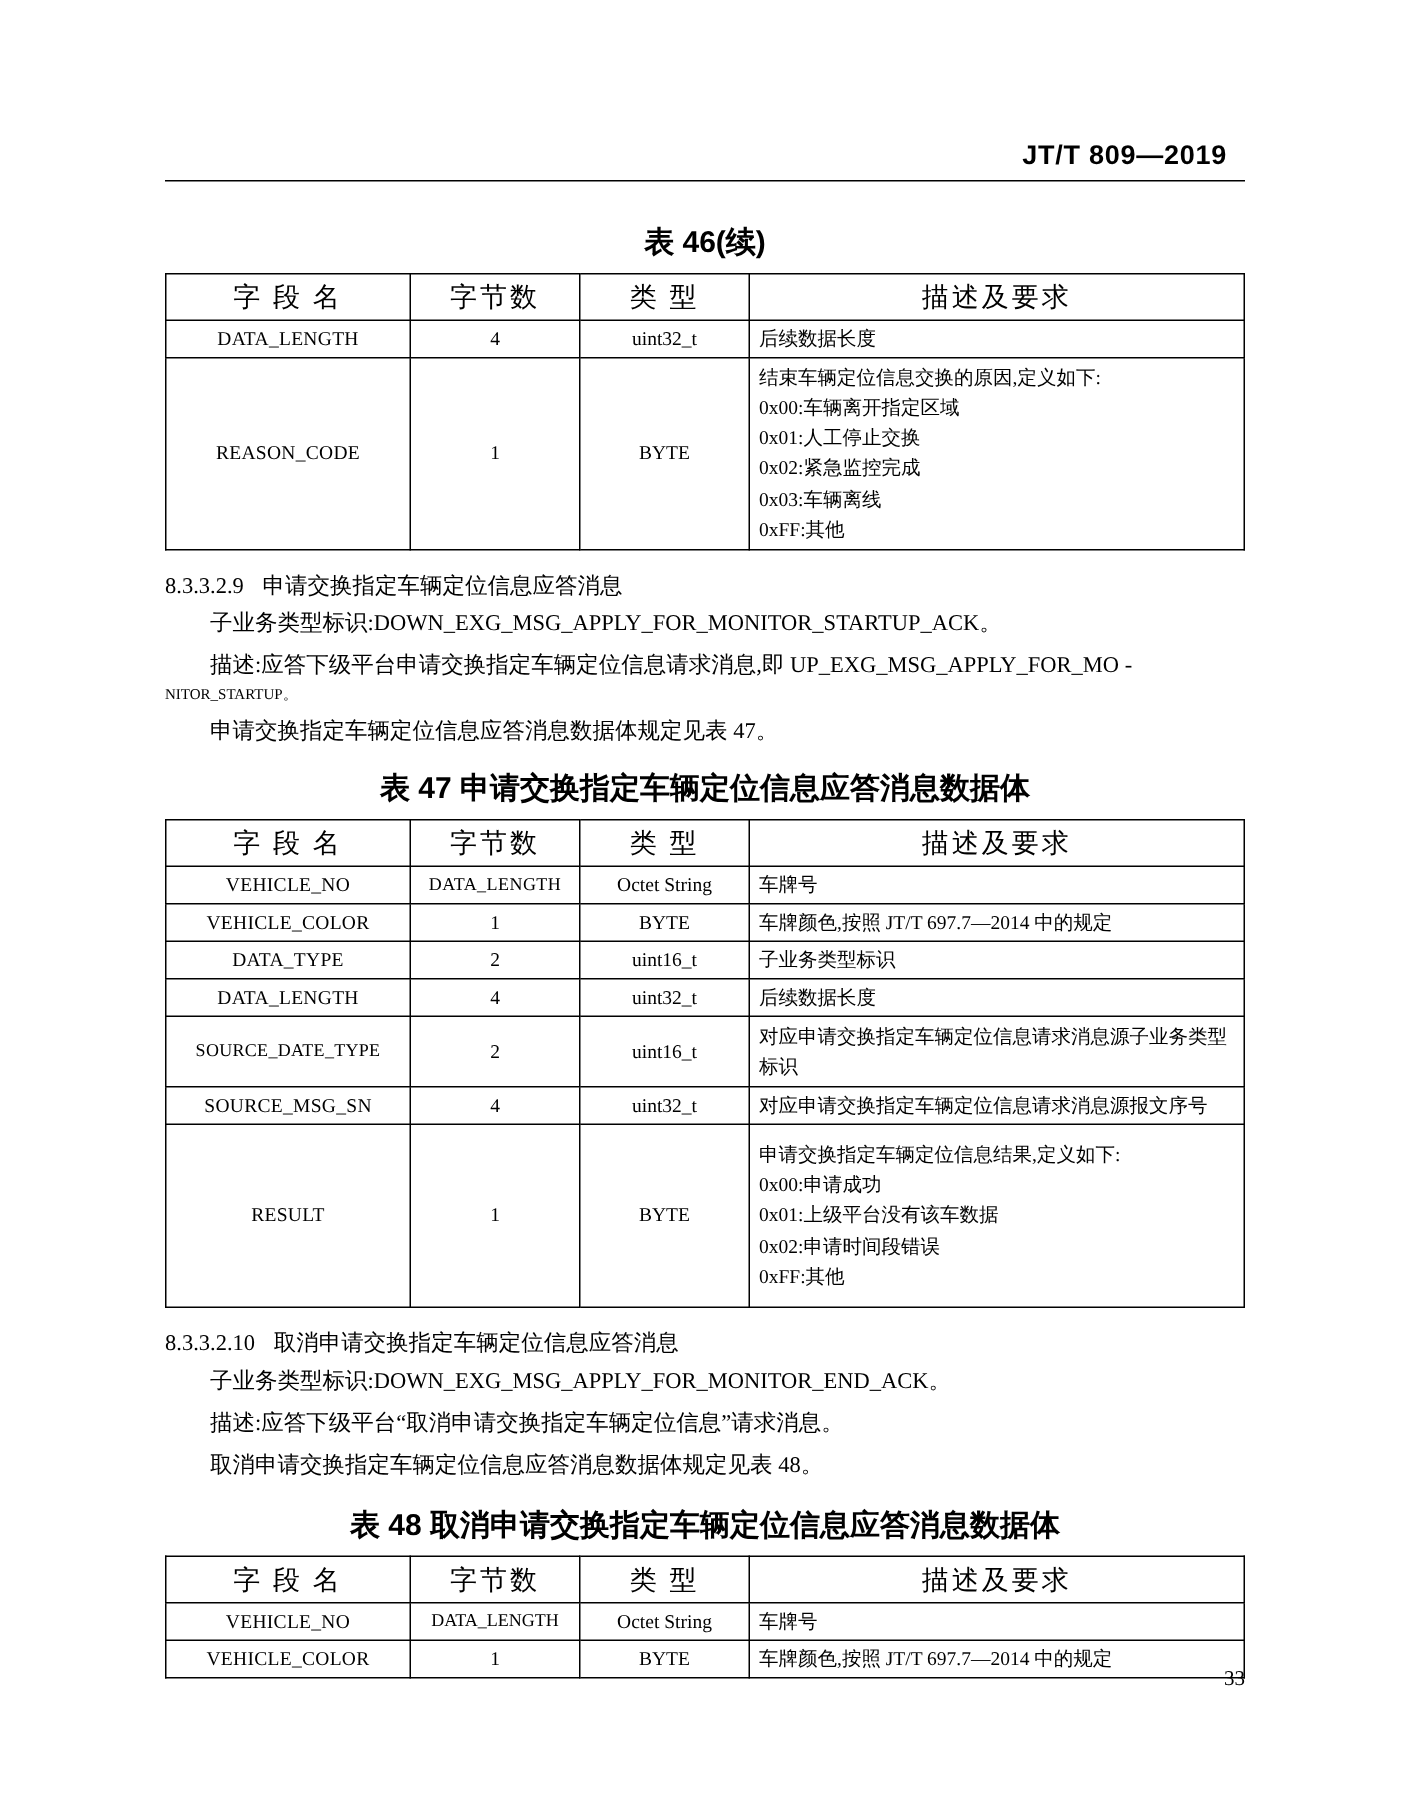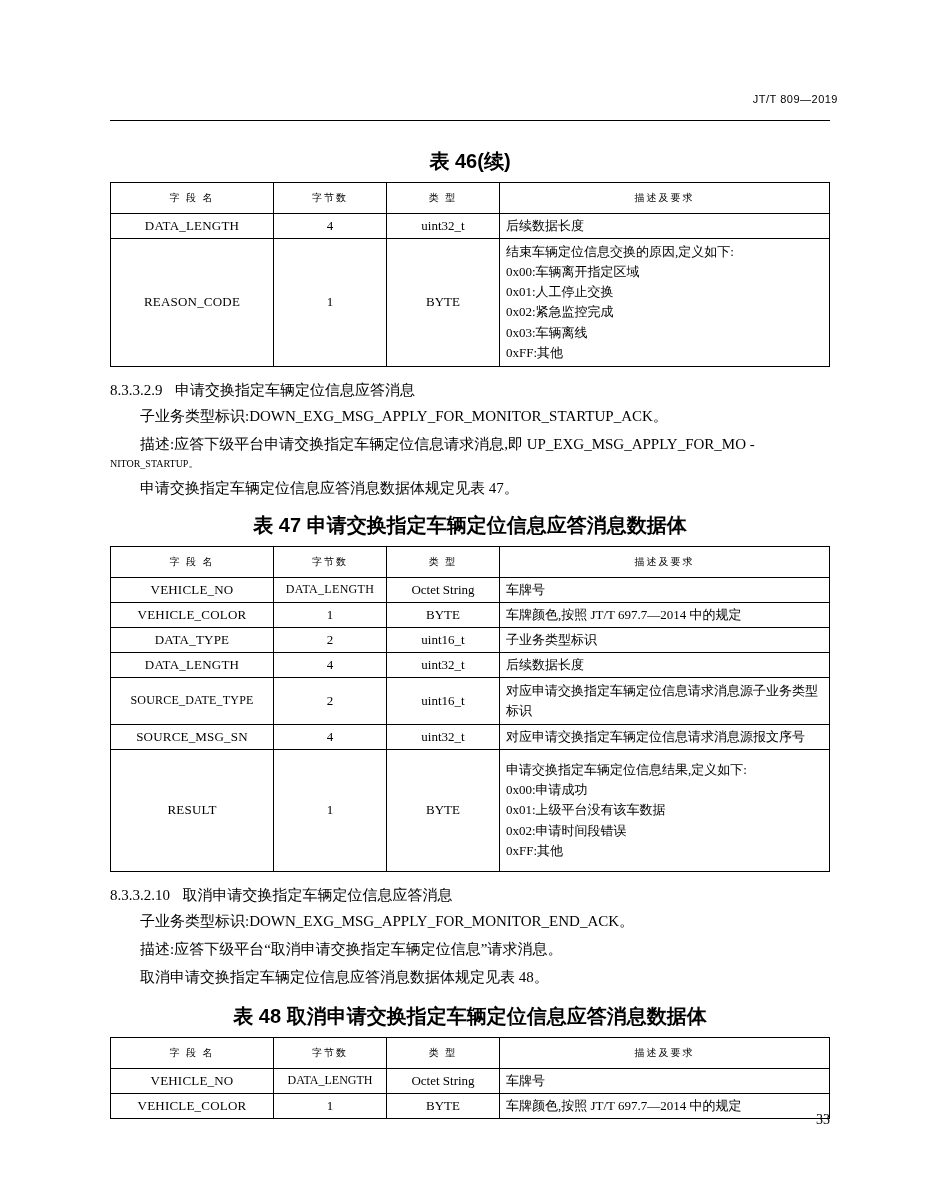--- a/index.html
+++ b/index.html
@@ -24,25 +24,25 @@
   
   .header-rule {
     position: absolute;
     left: 110px;
     right: 110px;
     top: 120px;
     border-bottom: 1px solid #000;
   }
   .header-std {
     position: absolute;
-    right: 102px;
+    right: 122px;
     top: 93px;
     font-family: "Liberation Sans", sans-serif;
-    font-weight: normal;
-    font-size: 11px;
+    font-weight: bold;
+    font-size: 18px;
     letter-spacing: 0.5px;
   }
   .content {
     position: absolute;
     left: 110px;
     top: 140px;
     width: 720px;
   }
   .tbl-caption {
     text-align: center;
@@ -58,21 +58,21 @@
     font-size: 13px;
   }
   table.dt td, table.dt th {
     border: 1px solid #000;
     padding: 3px 6px;
     vertical-align: middle;
   }
   table.dt thead td {
     text-align: center;
     font-family: "Liberation Serif", serif;
-    font-size: 10px;
+    font-size: 18px;
     letter-spacing: 2px;
     height: 24px;
   }
   .c-name { width: 150px; text-align: center; font-family: "Liberation Serif", serif; }
   .c-bytes { width: 100px; text-align: center; }
   .c-type { width: 100px; text-align: center; }
   .c-desc { text-align: left; padding-left: 8px; }
   .mono-name {
     font-family: "Liberation Serif", serif;
     font-size: 13px;

